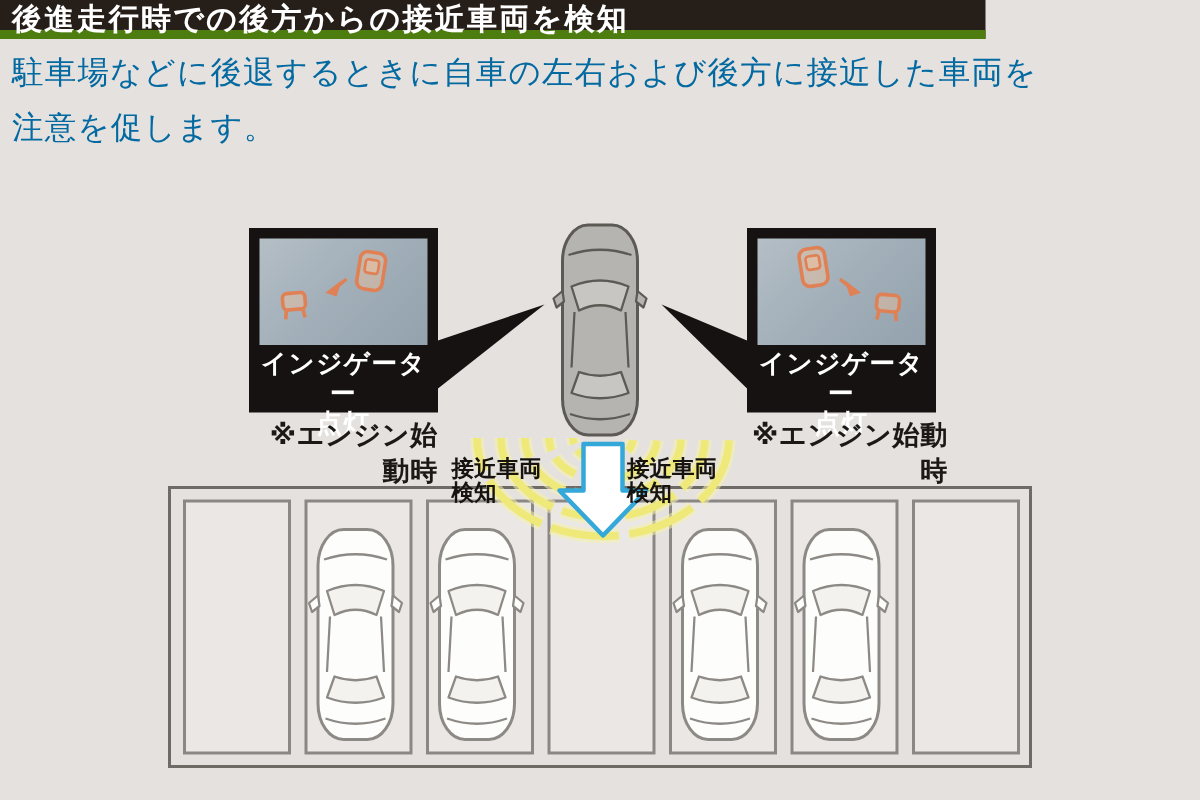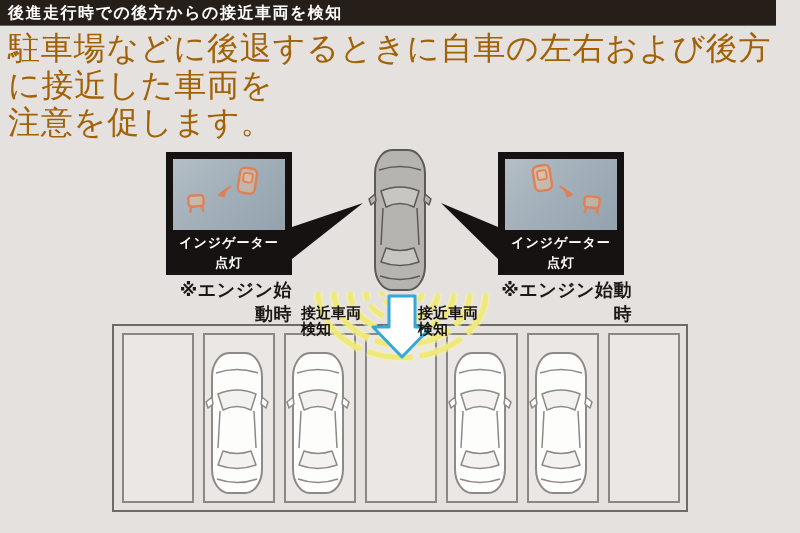--- a/index.html
+++ b/index.html
@@ -2,44 +2,44 @@
 <html><head>
 <meta charset="utf-8">
 <style>
   html,body{margin:0;padding:0}
   body{
     width:800px;height:533px;position:relative;overflow:hidden;
     background:#e5e1de;
     font-family:"Liberation Sans","DejaVu Sans",sans-serif;
   }
   .header{
-    position:absolute;left:0;top:0;width:776px;height:26px;
+    position:absolute;left:0;top:0;width:657px;height:26px;
     background:#251e19;color:#fff;
-    font-size:16px;font-weight:bold;line-height:26px;
+    font-size:20px;font-weight:bold;line-height:26px;
     padding-left:8px;box-sizing:border-box;letter-spacing:1.5px;
-    border-bottom:1px solid #4d7c0f;
+    border-bottom:6px solid #4d7c0f;
   }
   .desc{
     position:absolute;left:8px;top:30px;width:792px;
-    font-size:32px;line-height:37px;font-weight:500;
-    color:#a16207;letter-spacing:0.8px;
+    font-size:21px;line-height:37px;font-weight:500;
+    color:#0369a1;letter-spacing:0.8px;
   }
   .mirror-box{
     position:absolute;top:152px;width:126px;height:123px;
     background:#161211;
   }
   .mirror-box.left{left:166px}
   .mirror-box.right{left:498px}
   .mirror-screen{
     position:absolute;left:7px;top:7px;width:112px;height:71px;
     background:linear-gradient(135deg,#b4bec5 0%,#a3b0ba 45%,#93a2ad 100%);
   }
   .mirror-label{
     position:absolute;left:0;top:81px;width:100%;text-align:center;
-    color:#fff;font-weight:bold;font-size:13px;line-height:20px;letter-spacing:1px;
+    color:#fff;font-weight:bold;font-size:17px;line-height:20px;letter-spacing:1px;
   }
   .mirror-note{
     position:absolute;top:278px;font-size:18px;font-weight:bold;color:#1c1815;
     letter-spacing:0.5px;z-index:5;
   }
   .mirror-note.left{left:166px;width:126px;text-align:right}
   .mirror-note.right{left:498px;width:134px;text-align:right}
   .det-label{
     position:absolute;top:305px;width:80px;text-align:left;
     font-size:15px;font-weight:bold;line-height:16px;color:#17130f;z-index:5;

